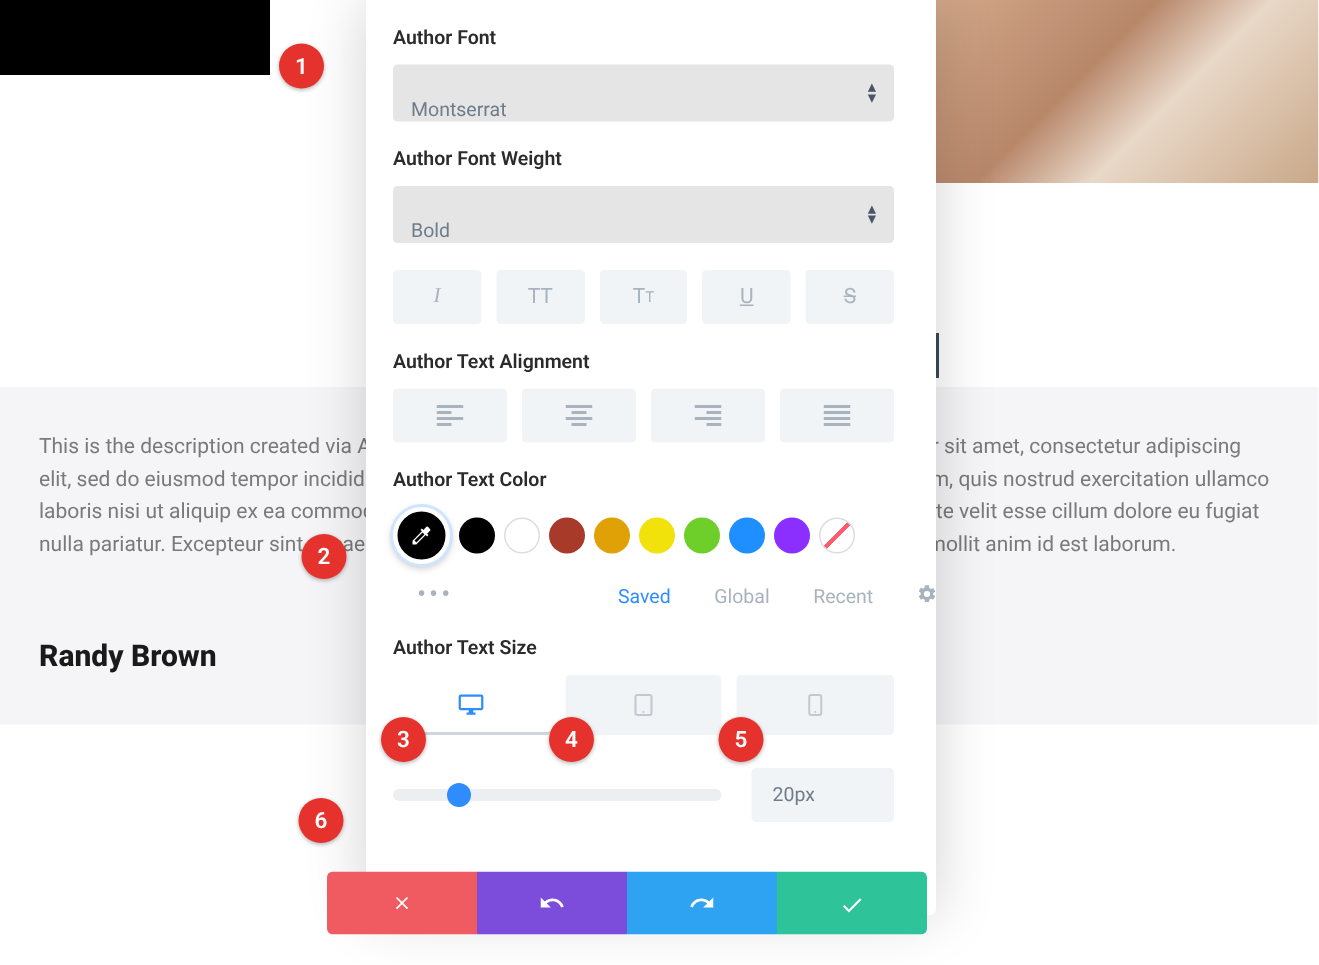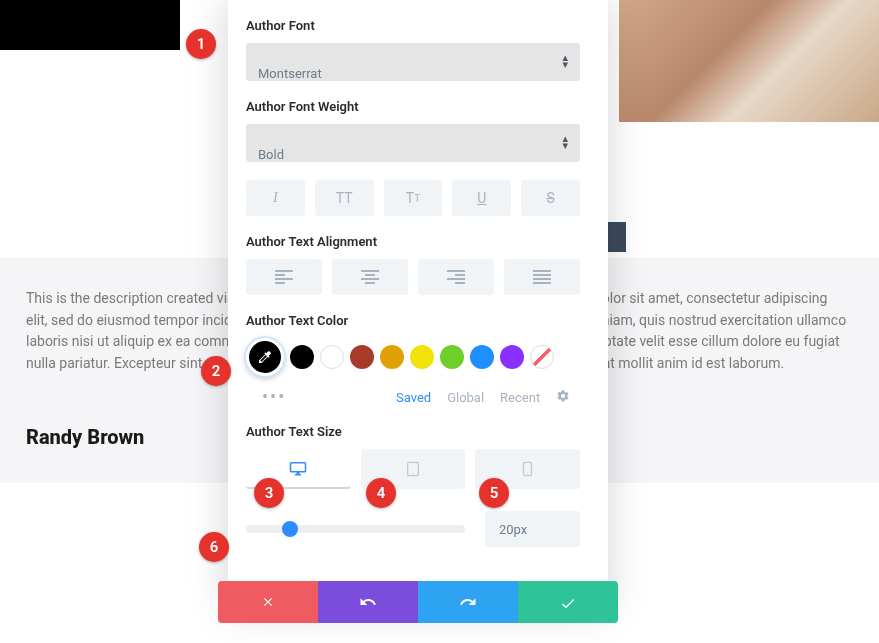--- a/index.html
+++ b/index.html
@@ -49,21 +49,21 @@
     margin-bottom: 4px;
   }
   .testi-role {
     font-size: 13px;
     color: #7a7a7a;
   }
 
   .panel {
     position: absolute;
     top: 0;
-    left: 228px;
+    left: 244px;
     width: 380px;
     background: #fff;
     padding: 0 28px 0 18px;
     box-shadow: 0 0 40px rgba(0,0,0,.18);
     border-radius: 0 0 4px 4px;
   }
   .field { margin-top: 18px; }
   .field-label {
     font-size: 13px;
     font-weight: 600;
@@ -152,21 +152,21 @@
     margin-top: 10px;
     margin-left: 16px;
     color: #a9b3be;
     letter-spacing: 2px;
     font-size: 18px;
     cursor: pointer;
   }
   .tabs {
     display: flex;
     align-items: center;
-    gap: 16px;
+    gap: 29px;
     margin-top: -18px;
     margin-left: 150px;
     font-size: 13px;
   }
   .tab { color: #a9b3be; cursor: pointer; }
   .tab.active { color: #2f8cff; }
   .gear-small {
     color: #a9b3be;
     cursor: pointer;
   }

